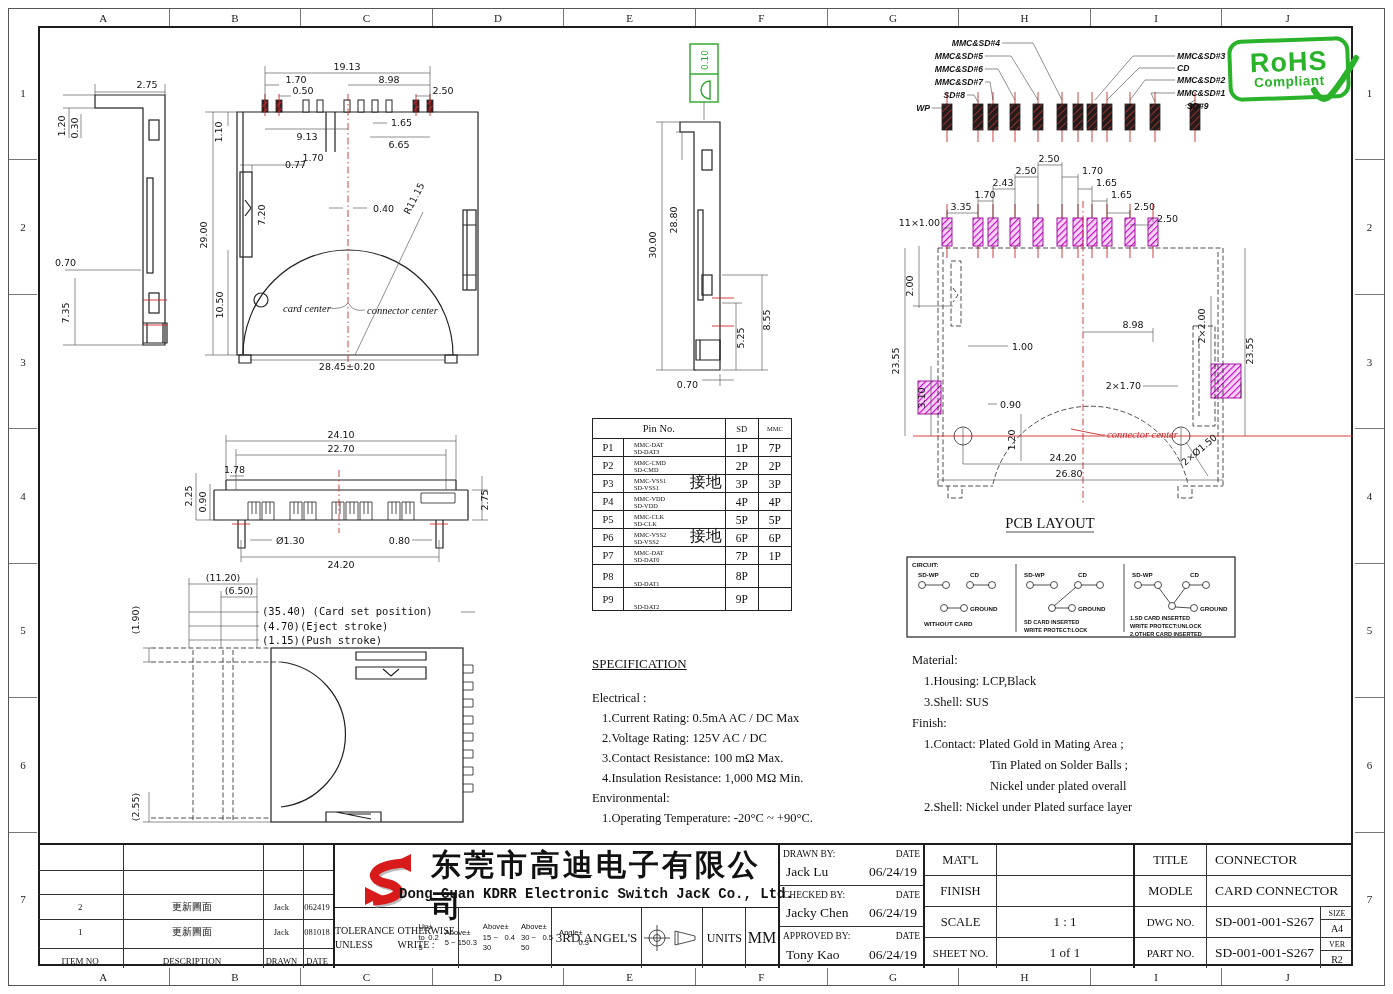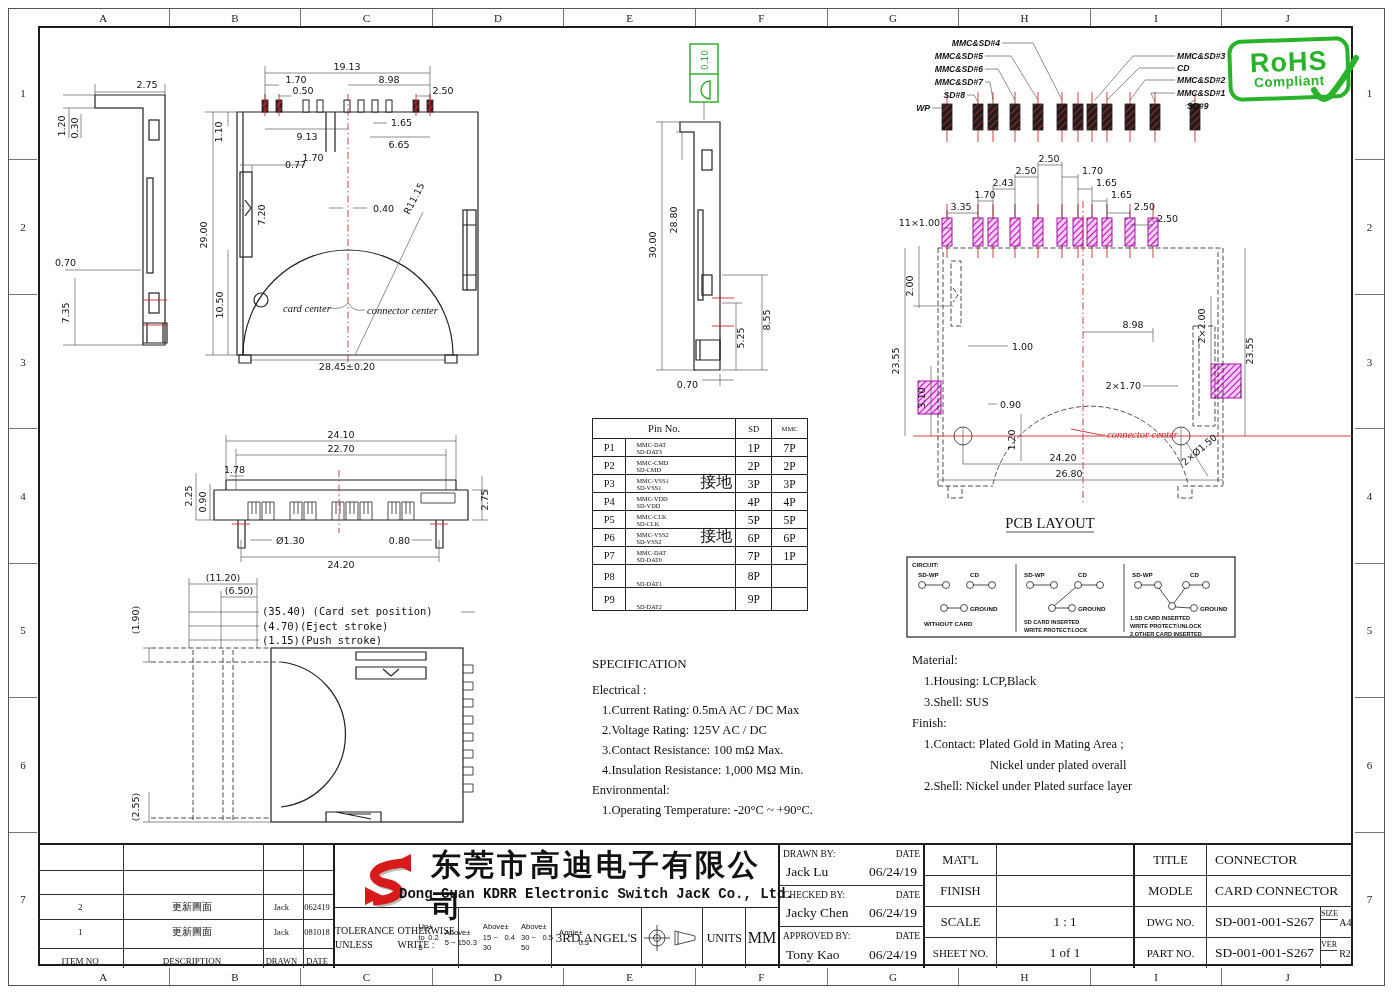--- a/index.html
+++ b/index.html
@@ -31,32 +31,32 @@
   .grn{stroke:#2aa52a;fill:none}
   .padlbl{font:italic bold 8.6px "Liberation Sans",sans-serif}
   .c6{font:bold 6.2px "Liberation Sans",sans-serif}
   .c5{font:bold 5.6px "Liberation Sans",sans-serif}
   
   .rohs{left:1228px;top:38px;width:122px;height:62px;border:4px solid #2ab32a;border-radius:14px;transform:rotate(-2deg);
         display:flex;flex-direction:column;align-items:center;justify-content:center;color:#2ab32a;background:#fff}
   .rohs .t1{font-size:27px;font-weight:bold;letter-spacing:1px;line-height:24px}
   .rohs .t2{font-size:13.5px;font-weight:bold;letter-spacing:.5px}
   
-  .pintbl{left:592px;top:418px;width:216px;border-collapse:collapse;font-family:"Liberation Serif",serif}
+  .pintbl{left:592px;top:418px;width:200px;border-collapse:collapse;font-family:"Liberation Serif",serif}
   .pintbl td,.pintbl th{border:1px solid #222;padding:0;text-align:center;vertical-align:middle}
   .pintbl .hd{font-size:10.5px;font-weight:normal;height:20px}
   .pintbl .hm{font-size:6.5px}
   .pintbl .no{width:28px;font-size:10.5px}
   .pintbl .nm{width:92px;font-size:6.3px;line-height:7px;text-align:left;padding-left:10px;position:relative}
   .pintbl .nm .cn{position:absolute;right:3px;top:3px;font-size:16px}
   .pintbl .pv{width:30px;font-size:11.5px}
   .pintbl tr{height:18px}
   
   .spec{left:592px;top:656px;width:275px;font-family:"Liberation Serif",serif;font-size:12.5px}
-  .spec .ttl{font-size:13px;margin-bottom:8px}
+  .spec .ttl{font-size:13px;text-decoration:underline;margin-bottom:16px}
   .spec .ln0{line-height:20px}
   .spec .ln1{line-height:20px;padding-left:10px}
   .mat{left:912px;top:650px;width:290px;font-family:"Liberation Serif",serif;font-size:12.5px}
   .mat div{line-height:21px}
   .ind0{padding-left:0}.ind1{padding-left:12px}.ind2{padding-left:78px}
   
   .tb{left:38px;top:843px;width:1315px;height:123px;border-top:2px solid #1d1d1d;font-family:"Liberation Serif",serif}
   .tb .col{position:absolute;top:0;height:123px}
   .rev{left:0;width:297px;border-right:2px solid #1d1d1d}
   .rev .rrow{position:absolute;left:0;width:100%;height:24.6px;border-top:1px solid #333;display:flex;align-items:center}
@@ -85,21 +85,21 @@
   .mid{left:887px;width:210px;border-right:2px solid #1d1d1d}
   .mid .mrow{height:31px;display:flex;border-bottom:1px solid #333}
   .mid .mrow:last-child{border-bottom:none;height:30px}
   .mid .ml{width:72px;border-right:1px solid #333;display:flex;align-items:center;justify-content:center;font-size:12.5px}
   .mid .mv{flex:1;display:flex;align-items:center;justify-content:center;font-size:13px}
   .rgt{left:1097px;width:218px}
   .rgt .mrow{height:31px;display:flex;border-bottom:1px solid #333;position:relative}
   .rgt .mrow:last-child{border-bottom:none;height:30px}
   .rgt .ml{width:72px;border-right:1px solid #333;display:flex;align-items:center;justify-content:center;font-size:12.5px}
   .rgt .mv{flex:1;display:flex;align-items:center;padding-left:8px;font-size:13.5px}
-  .svbox{position:absolute;right:0;top:0;width:33px;height:100%;border-left:1px solid #333;display:flex;flex-direction:row}
+  .svbox{position:absolute;right:0;top:0;width:33px;height:100%;border-left:1px solid #333;display:flex;flex-direction:column}
   .svbox .sl{height:13px;border-bottom:1px solid #333;font-size:8px;display:flex;align-items:center;justify-content:center}
   .svbox .sv{flex:1;font-size:10px;display:flex;align-items:center;justify-content:center}
 </style>
 </head>
 <body>
 
 <div class="v outer"></div>
 <div class="v frame"></div>
 
 <div class="v band h" style="left:38px;top:9px;width:1315px;height:17px">
@@ -580,20 +580,21 @@
   <div class="ln0">Environmental:</div>
   <div class="ln1">1.Operating Temperature: -20°C ~ +90°C.</div>
 </div>
 
 <div class="v mat">
   <div class="ind0">Material:</div>
   <div class="ind1">1.Housing: LCP,Black</div>
   <div class="ind1">3.Shell: SUS</div>
   <div class="ind0">Finish:</div>
   <div class="ind1">1.Contact: Plated Gold in Mating Area ;</div>
+  <div class="ind2">Tin Plated on Solder Balls ;</div>
   <div class="ind2">Nickel under plated overall</div>
   <div class="ind1">2.Shell: Nickel under Plated surface layer</div>
 </div>
 
 <svg class="v" style="left:186px;top:428px" width="308" height="142" viewBox="0 0 308 142">
   <g class="ln">
     <path d="M 40 52 H 270 M 28 62 H 282 M 28 62 V 92 H 282 V 62 M 40 52 V 62 M 270 52 V 62"></path>
     <path d="M 52 92 v 28 h 7 v -28 M 250 92 v 28 h 7 v -28"></path>
   </g>
   <g class="l2">

